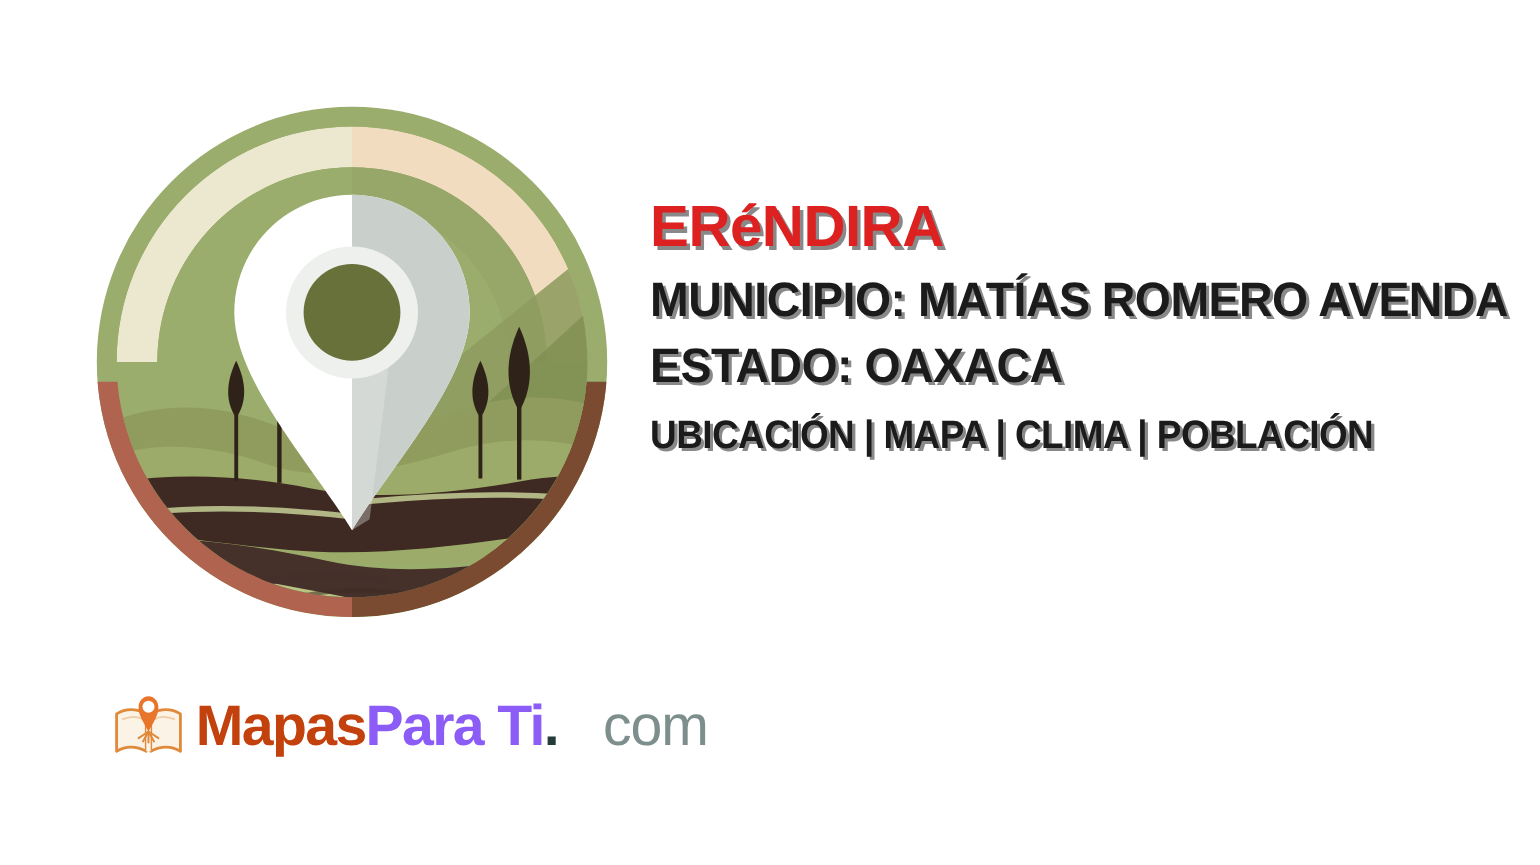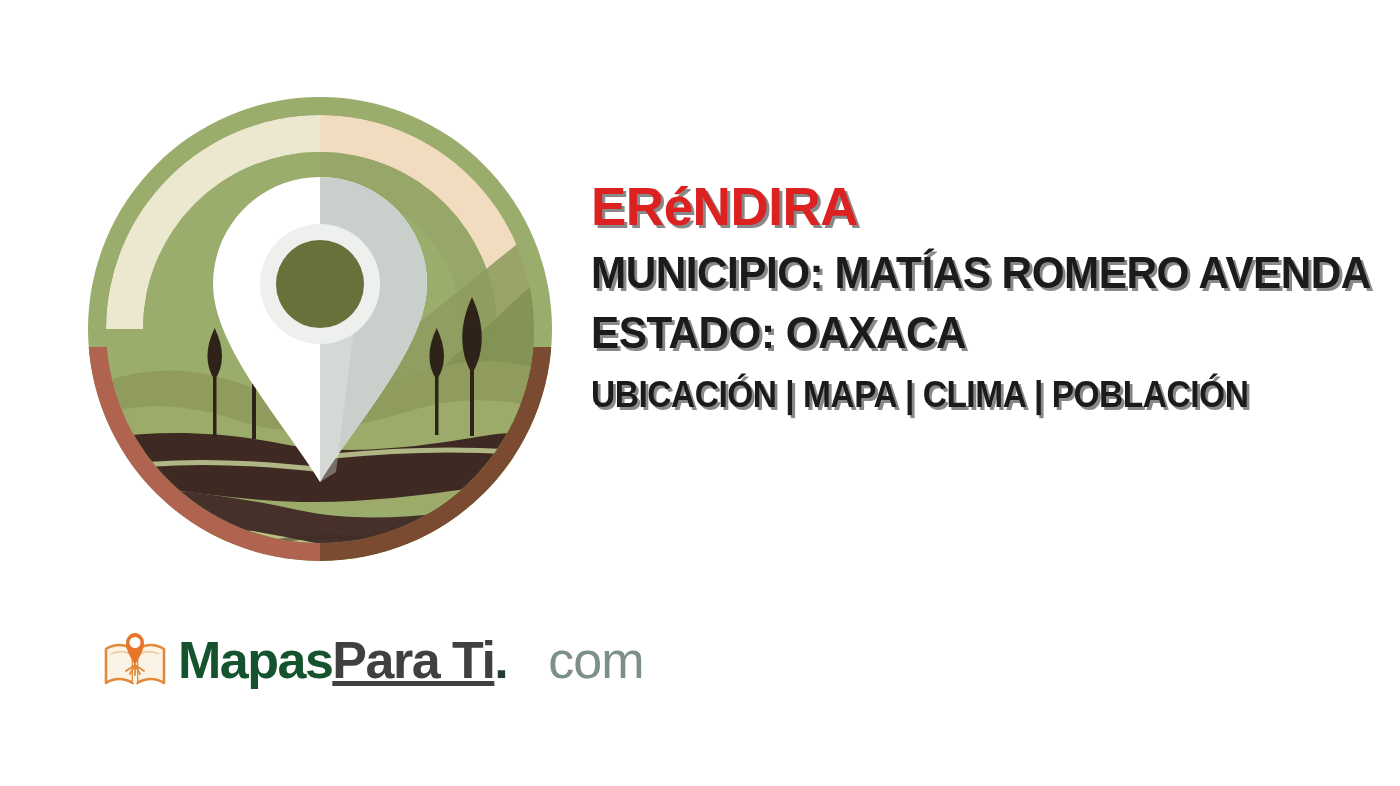--- a/index.html
+++ b/index.html
@@ -87,22 +87,22 @@
   }
   #brand-mark { width: 70px; height: 70px; flex: 0 0 auto; margin-right: 8px; }
   #brand-mark svg { display: block; width: 100%; height: 100%; }
   #brand-text {
     font-size: 52px;
     font-weight: 700;
     letter-spacing: -1.5px;
     line-height: 1;
     white-space: nowrap;
   }
-  .brand-mapas { color: #14532d; }
-  .brand-parati { color: #404040; text-decoration: underline; }
+  .brand-mapas { color: #c2410c; }
+  .brand-parati { color: #8b5cf6; }
   .brand-dot { color: #243c38; }
   .brand-com { color: #7d8f8c; font-weight: 400; letter-spacing: -1px; margin-left: 41px; }
 </style>
 </head>
 <body>
 
 <div id="page">
 
   <div id="emblem">
     <svg viewBox="0 0 474 474" xmlns="http://www.w3.org/2000/svg">

